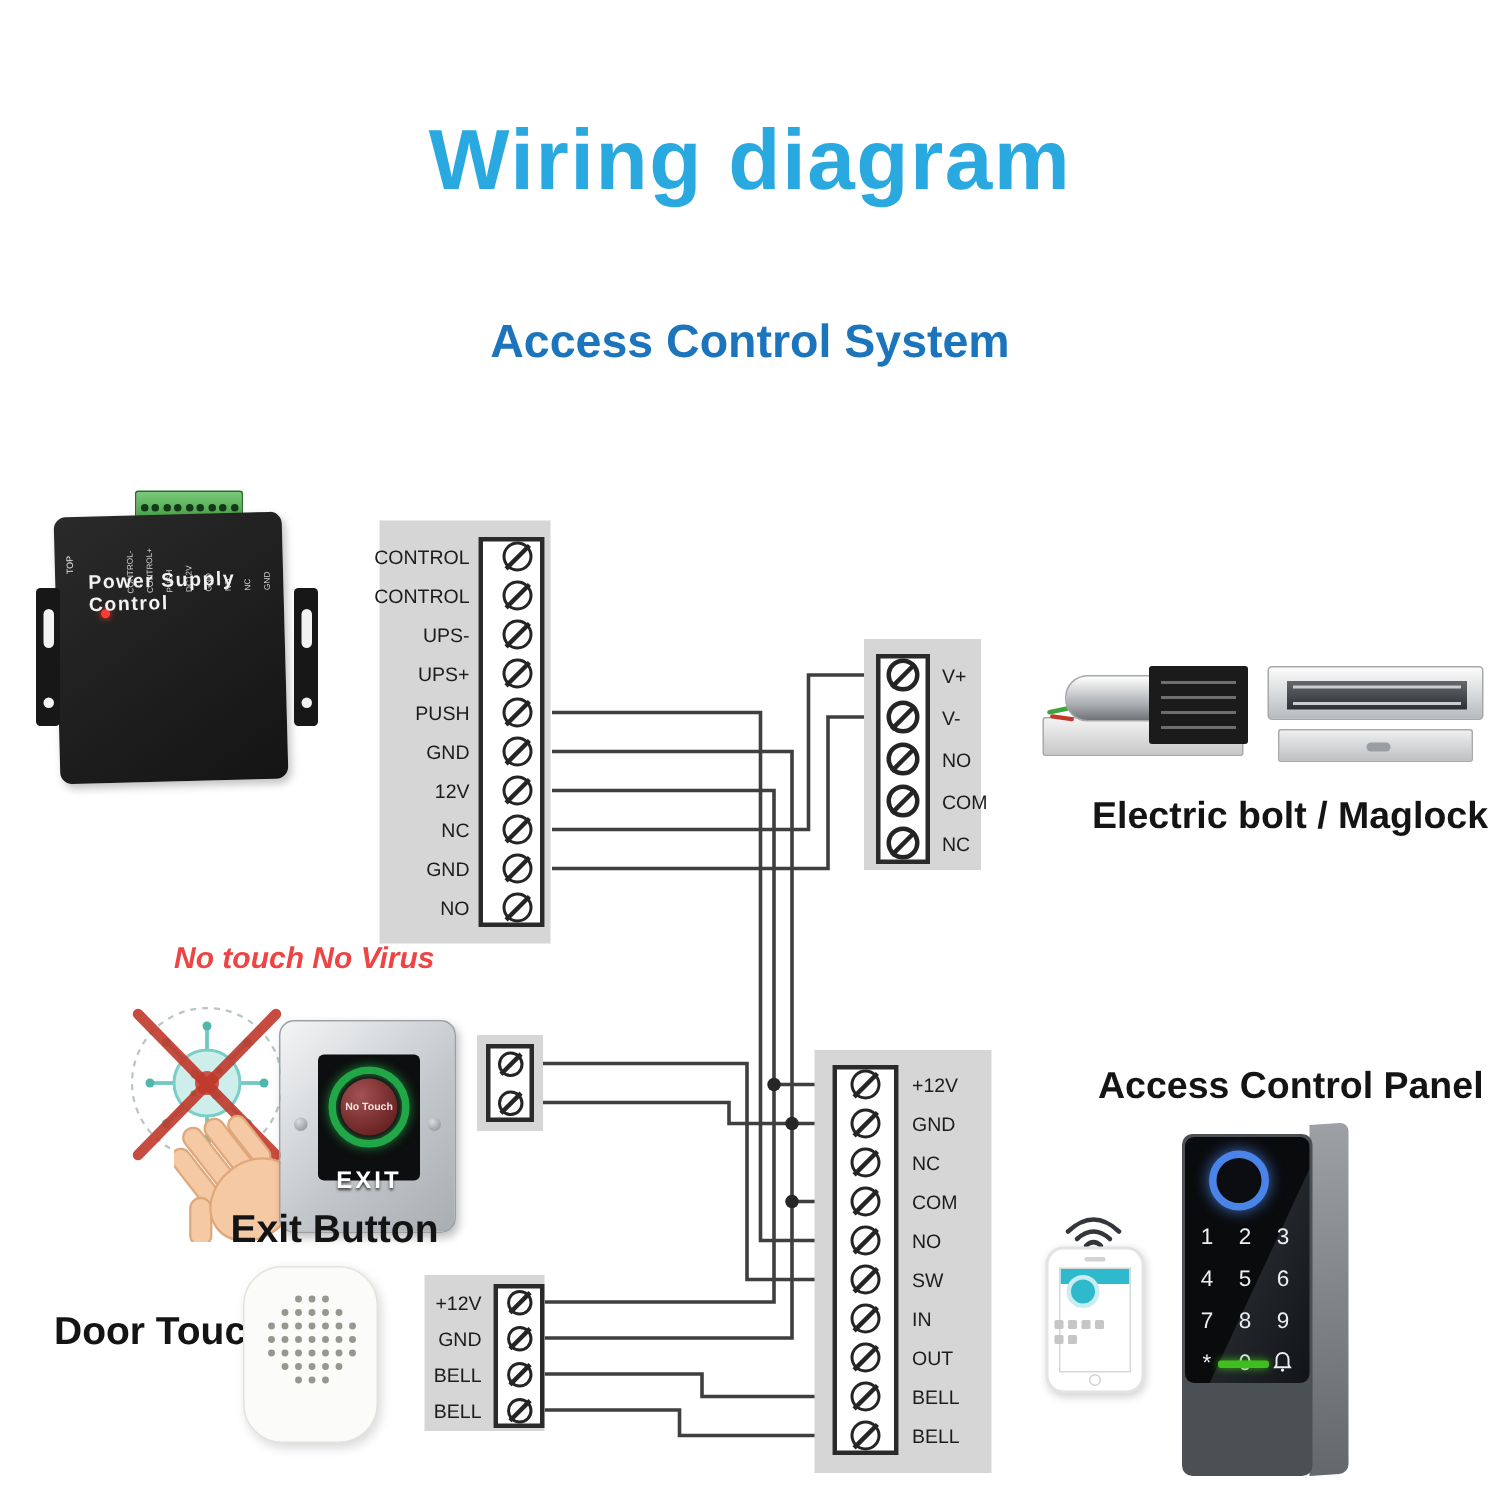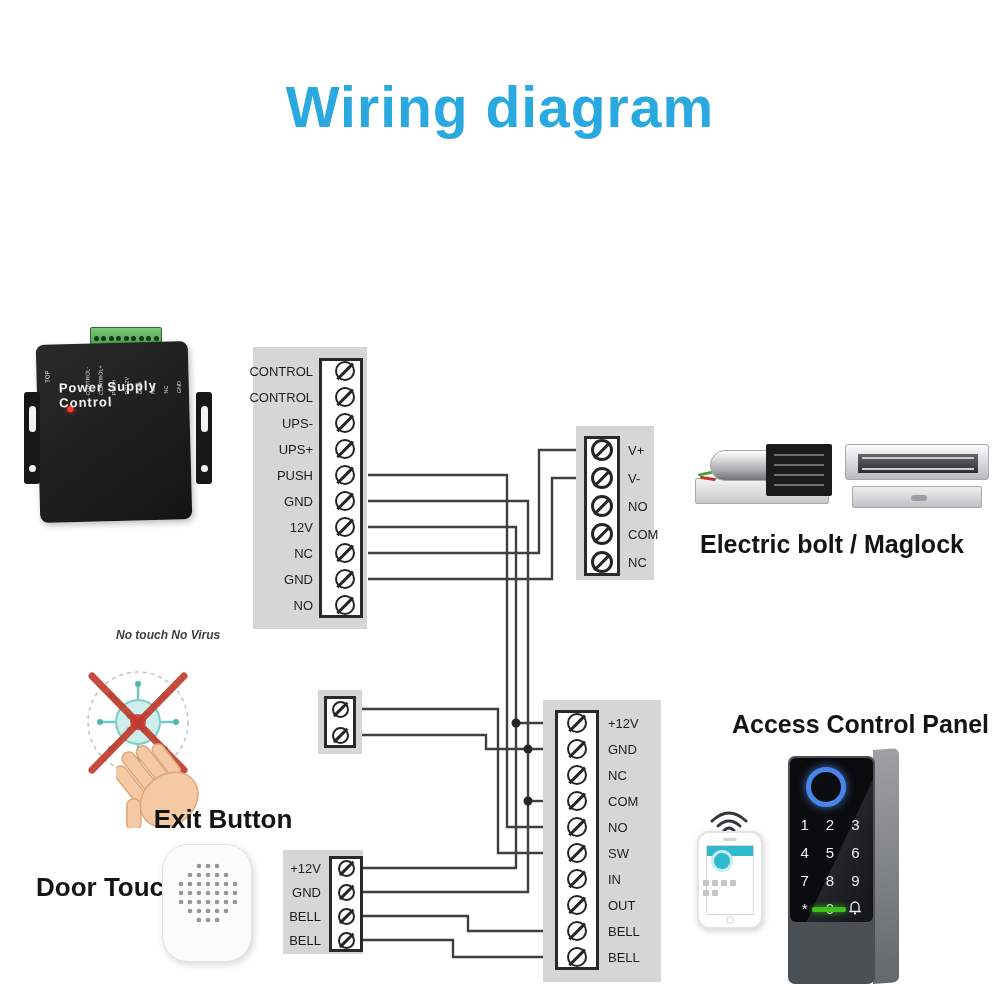--- a/index.html
+++ b/index.html
@@ -113,25 +113,25 @@
   #bolt-wires b { position:absolute; width:16px; height:3px; border-radius:2px; }
   #maglock-bar { position:absolute; left:845px; top:410px; width:144px; height:36px; border-radius:3px;
         background:linear-gradient(180deg,#fbfbfb,#b7bbbf); }
   #maglock-bar .slot { position:absolute; left:12px; top:9px; width:120px; height:19px;
         background:linear-gradient(180deg,#64686c,#2d3033); }
   #maglock-bar .slot i { position:absolute; left:4px; right:4px; height:2px; background:#c9ccd0; }
   #maglock-plate { position:absolute; left:852px; top:452px; width:130px; height:22px; border-radius:2px;
         background:linear-gradient(180deg,#efefef,#bdc1c5); }
   #maglock-plate .hole { position:absolute; left:58px; top:8px; width:16px; height:6px;
         border-radius:3px; background:#9a9ea2; }
-  #lock-label { left:700px; top:496px; width:292px; text-align:left; font-size:25px; }
-
-  
-  #tagline { position:absolute; left:116px; top:594px; width:180px; font-size:12px; font-weight:bold;
-        font-style:italic; color:#404040; white-space:nowrap; }
+  #lock-label { left:700px; top:496px; width:292px; text-align:right; font-size:25px; }
+
+  
+  #tagline { position:absolute; left:116px; top:594px; width:180px; font-size:20px; font-weight:bold;
+        font-style:italic; color:#ef4444; white-space:nowrap; }
   #exit-plate { position:absolute; left:186px; top:646px; width:118px; height:142px; border-radius:10px;
         background:linear-gradient(135deg,#f4f5f6,#c4c8cc 55%,#a9aeb3); border:1px solid #9aa0a5;
         box-shadow:2px 3px 6px rgba(0,0,0,.25); }
   #exit-plate .blk { position:absolute; left:25px; top:22px; width:68px; height:84px; background:#0d0e0f;
         border-radius:4px; }
   #exit-plate .ring { position:absolute; left:32px; top:30px; width:54px; height:54px; border-radius:50%;
         border:5px solid #21a747; box-shadow:0 0 7px rgba(33,167,71,.8), inset 0 0 4px rgba(33,167,71,.7);
         background:#141414; }
   #exit-plate .btn { position:absolute; left:40px; top:38px; width:38px; height:38px; border-radius:50%;
         background:radial-gradient(circle at 35% 30%, #a25252, #6d2525 70%, #541a1a);
@@ -186,20 +186,21 @@
   #phone .icons.r2 { top:57px; }
   #phone .home { position:absolute; left:27px; bottom:3px; width:8px; height:8px; border-radius:50%;
         border:1px solid #d2d2d2; }
 </style>
 </head>
 <body>
 
 <div id="canvas">
 
   <div class="title">Wiring diagram</div>
+  <div class="subtitle sub1">Access Control System</div>
 
   <svg id="wires" width="1000" height="1000">
     <path d="M368,441 H507 V793 H557"></path>
     <path d="M368,467 H528 V858 H363"></path>
     <path d="M528,767 H557"></path>
     <path d="M368,493 H516 V834 H363"></path>
     <path d="M516,689 H557"></path>
     <path d="M368,519 H539 V416 H585"></path>
     <path d="M368,545 H552 V444 H585"></path>
     <path d="M362,675 H498 V819 H557"></path>
@@ -411,20 +412,30 @@
     <g fill="#f5c9a3" stroke="#dfa77b" stroke-width="1.5" transform="rotate(-38 60 70)">
       <rect x="28" y="6" width="13" height="44" rx="6.5"></rect>
       <rect x="43" y="0" width="13" height="50" rx="6.5"></rect>
       <rect x="58" y="4" width="13" height="46" rx="6.5"></rect>
       <rect x="72" y="12" width="12" height="38" rx="6"></rect>
       <rect x="12" y="38" width="14" height="32" rx="7" transform="rotate(38 19 54)"></rect>
       <ellipse cx="56" cy="64" rx="31" ry="25"></ellipse>
     </g>
   </svg>
 
+  <div id="exit-plate">
+    <div class="blk"></div>
+    <div class="ring"></div>
+    <div class="btn">
+      <span>No Touch</span>
+    </div>
+    <div class="exit-word">EXIT</div>
+    <i class="pscrew l"></i>
+    <i class="pscrew r"></i>
+  </div>
   <div class="dev-label" id="exit-label">Exit Button</div>
 
   <div class="tblock" id="exit-block">
     <div class="strip"></div>
     <div class="rows">
       <div class="trow">
           <span class="screwcell">
             <i class="screw sm"></i>
           </span>
         </div>

